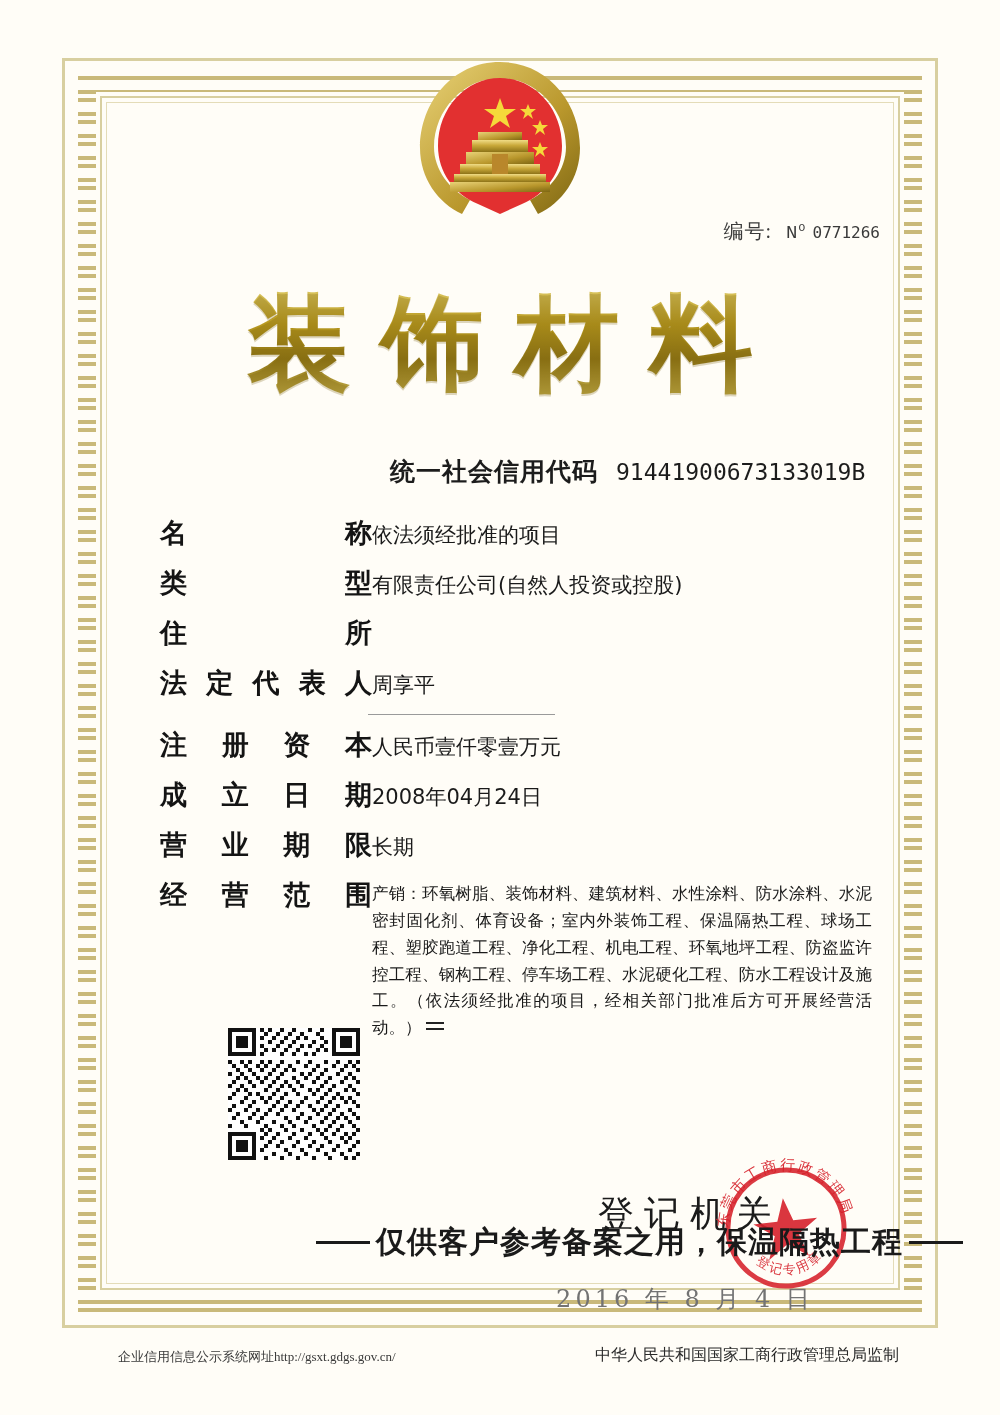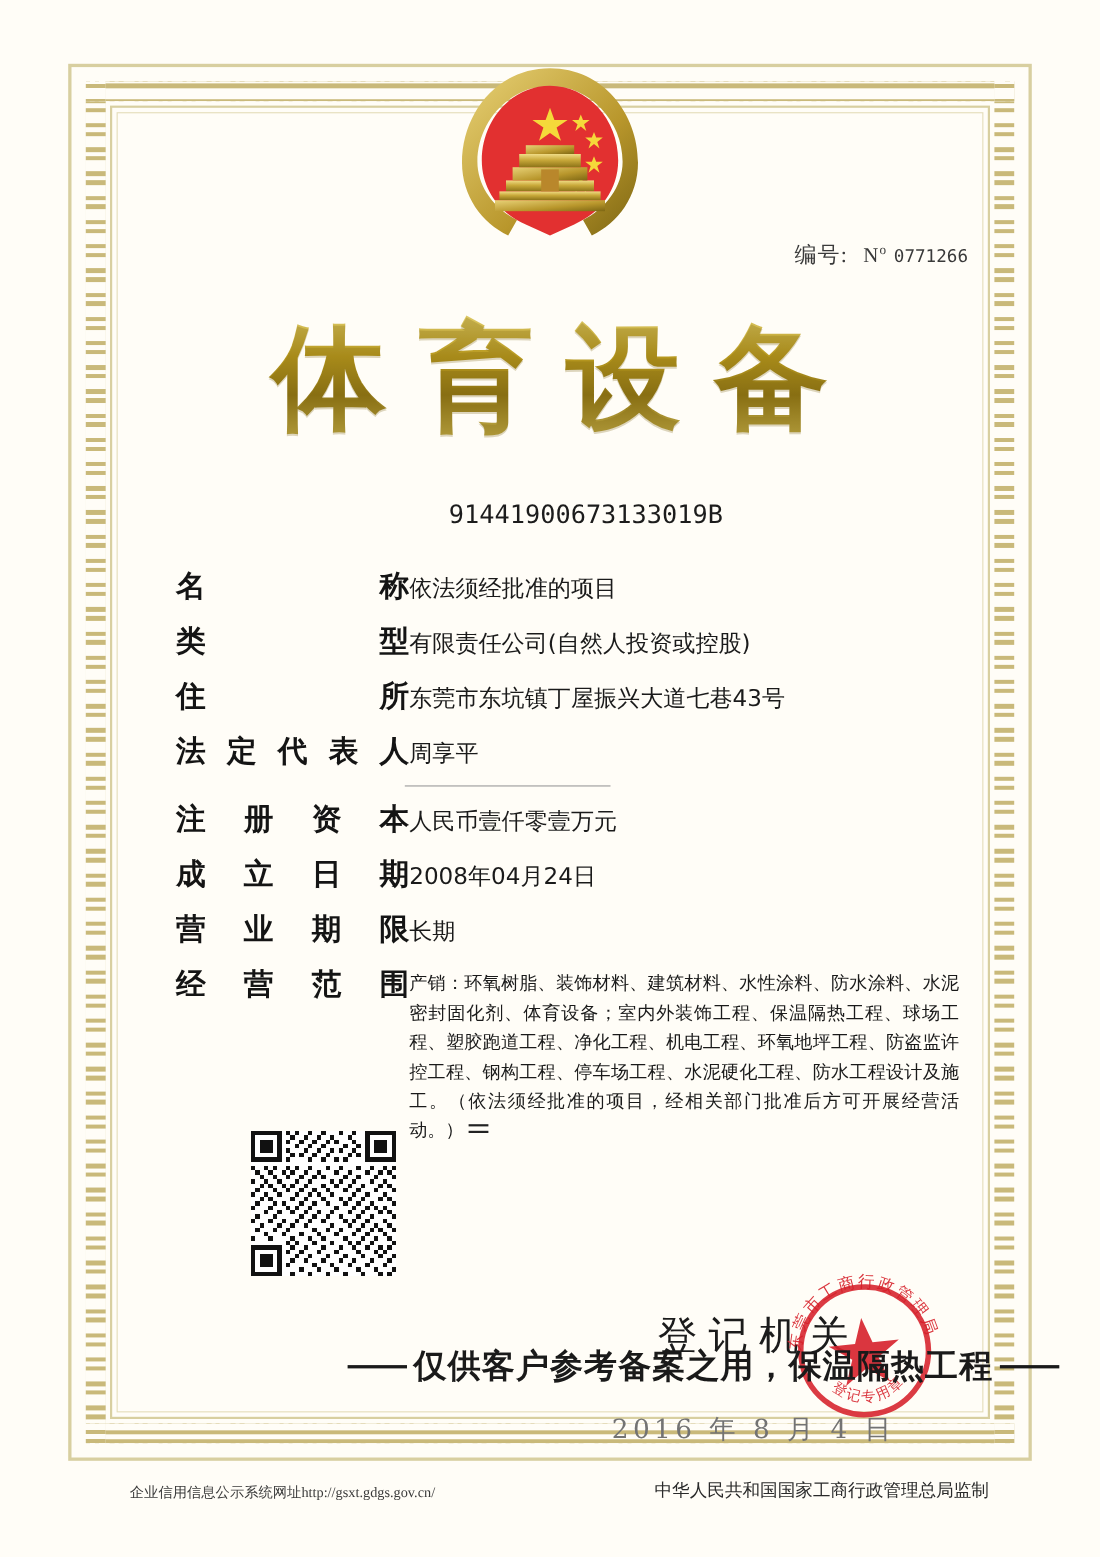--- a/index.html
+++ b/index.html
@@ -77,21 +77,21 @@
     position: absolute;
     right: 120px; top: 218px;
     font-size: 20px;
     color: #3a3a3a;
     letter-spacing: 1px;
     white-space: nowrap;
     font-family: "Liberation Serif", serif;
   }
   .serial .label { margin-right: 8px; }
   .serial .no {
-    font-family: Liberation Serif, serif;
+    font-family: Liberation Mono, monospace;
     font-size: 19px;
   }
   .serial .no-sup { font-size: 12px; vertical-align: super; }
   .serial .digits {
     font-family: "DejaVu Sans Mono", monospace;
     font-size: 16px;
     letter-spacing: 0px;
   }
 
   
@@ -308,23 +308,24 @@
     <rect x="50" y="134" width="100" height="10" fill="url(#gold2)"></rect>
     <rect x="92" y="106" width="16" height="20" fill="#b9872b"></rect>
   </svg>
 
   <div class="serial">
     <span class="label">编号:</span>
     <span class="no"><span>N</span><span class="no-sup">o</span></span>
     <span class="digits">0771266</span>
   </div>
 
-  <div class="title">体育设备</div>
+  <div class="title">装饰材料</div>
 
   <div class="credit-row">
+    <span class="clabel">统一社会信用代码</span>
     <span class="cvalue">91441900673133019B</span>
   </div>
 
   <div class="fields">
 
     <div class="row">
       <div class="flabel">
           <span>名</span>
           <span>称</span>
         </div>
@@ -337,21 +338,20 @@
           <span>型</span>
         </div>
       <div class="fvalue">有限责任公司(自然人投资或控股)</div>
     </div>
 
     <div class="row">
       <div class="flabel">
           <span>住</span>
           <span>所</span>
         </div>
-      <div class="fvalue">东莞市东坑镇丁屋振兴大道七巷43号</div>
     </div>
 
     <div class="row">
       <div class="flabel sp4">
           <span>法</span>
           <span>定</span>
           <span>代</span>
           <span>表</span>
           <span>人</span>
         </div>

